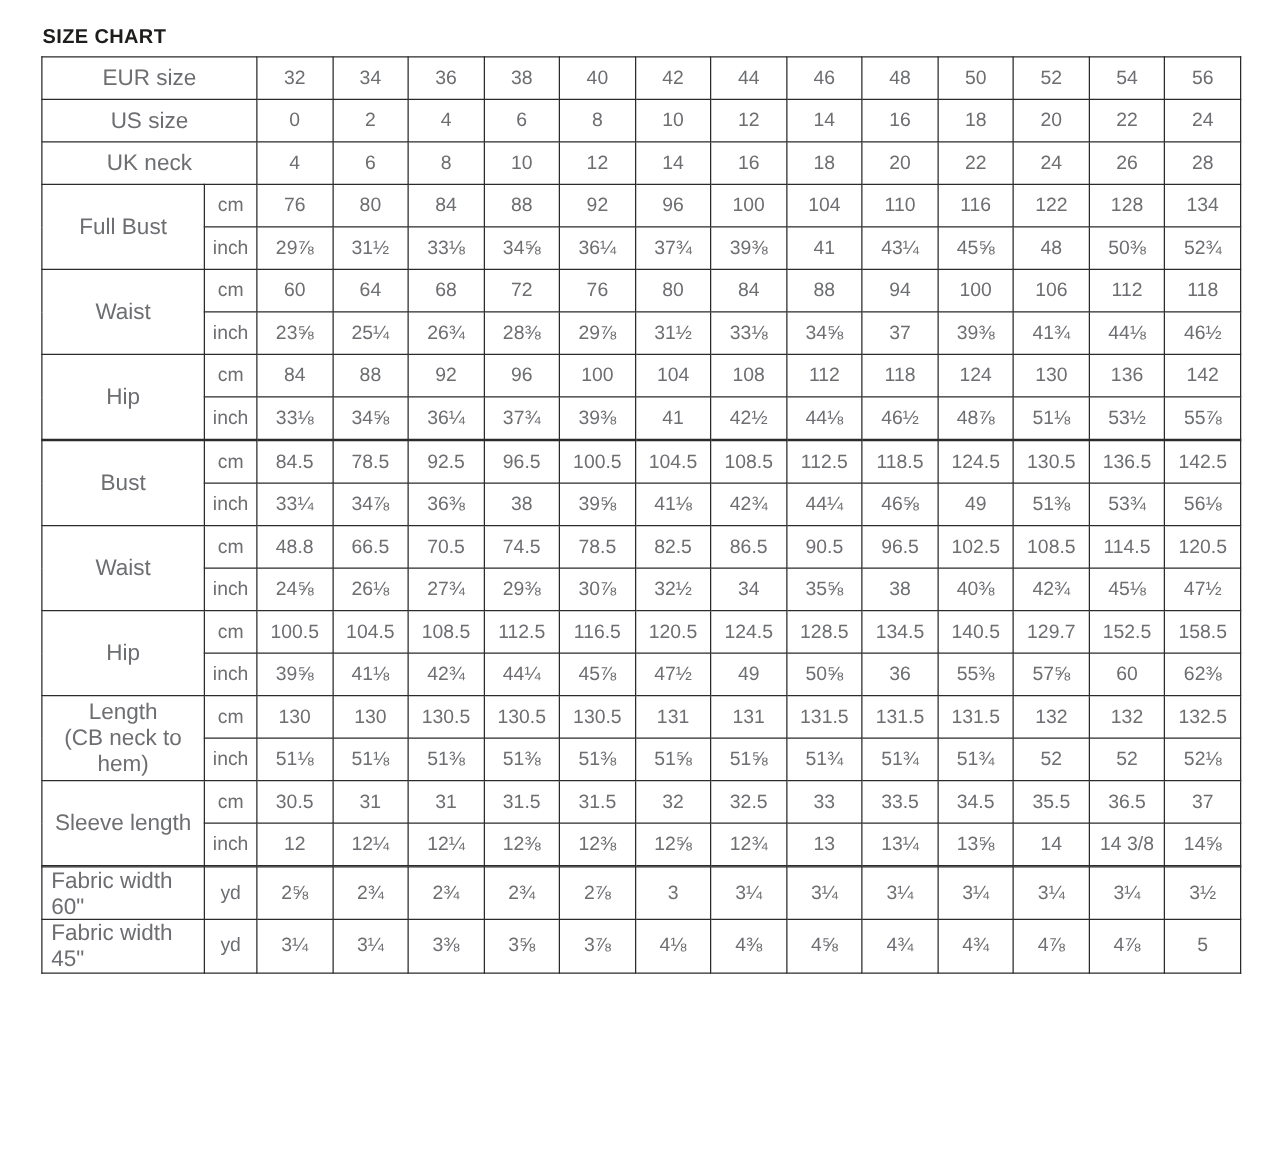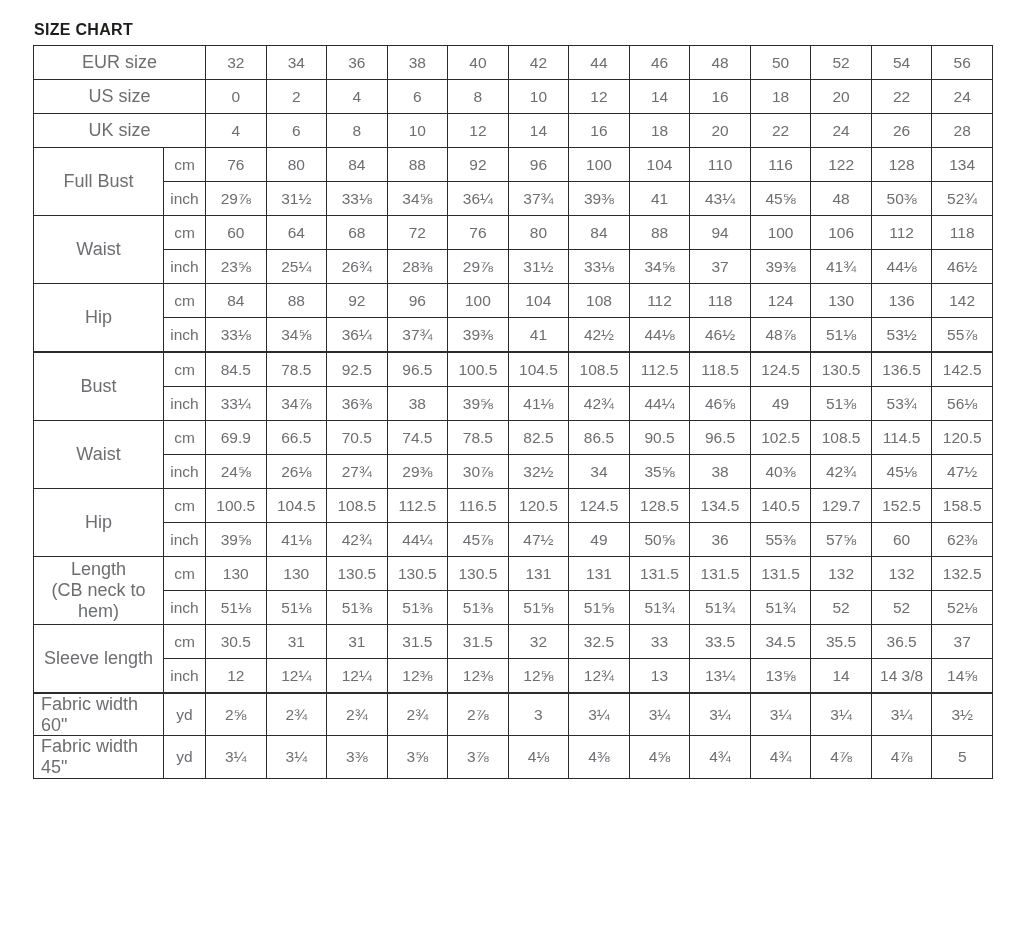--- a/index.html
+++ b/index.html
@@ -96,21 +96,21 @@
           <td class="val">10</td>
           <td class="val">12</td>
           <td class="val">14</td>
           <td class="val">16</td>
           <td class="val">18</td>
           <td class="val">20</td>
           <td class="val">22</td>
           <td class="val">24</td>
         </tr>
         <tr>
-          <td class="label" rowspan="1" colspan="2">UK size</td>
+          <td class="label" rowspan="1" colspan="2">UK neck</td>
           <td class="val">4</td>
           <td class="val">6</td>
           <td class="val">8</td>
           <td class="val">10</td>
           <td class="val">12</td>
           <td class="val">14</td>
           <td class="val">16</td>
           <td class="val">18</td>
           <td class="val">20</td>
           <td class="val">22</td>
@@ -270,21 +270,21 @@
           <td class="val">44¼</td>
           <td class="val">46⅝</td>
           <td class="val">49</td>
           <td class="val">51⅜</td>
           <td class="val">53¾</td>
           <td class="val">56⅛</td>
         </tr>
         <tr>
           <td class="label" rowspan="2">Waist</td>
           <td class="unit">cm</td>
-          <td class="val">69.9</td>
+          <td class="val">48.8</td>
           <td class="val">66.5</td>
           <td class="val">70.5</td>
           <td class="val">74.5</td>
           <td class="val">78.5</td>
           <td class="val">82.5</td>
           <td class="val">86.5</td>
           <td class="val">90.5</td>
           <td class="val">96.5</td>
           <td class="val">102.5</td>
           <td class="val">108.5</td>

